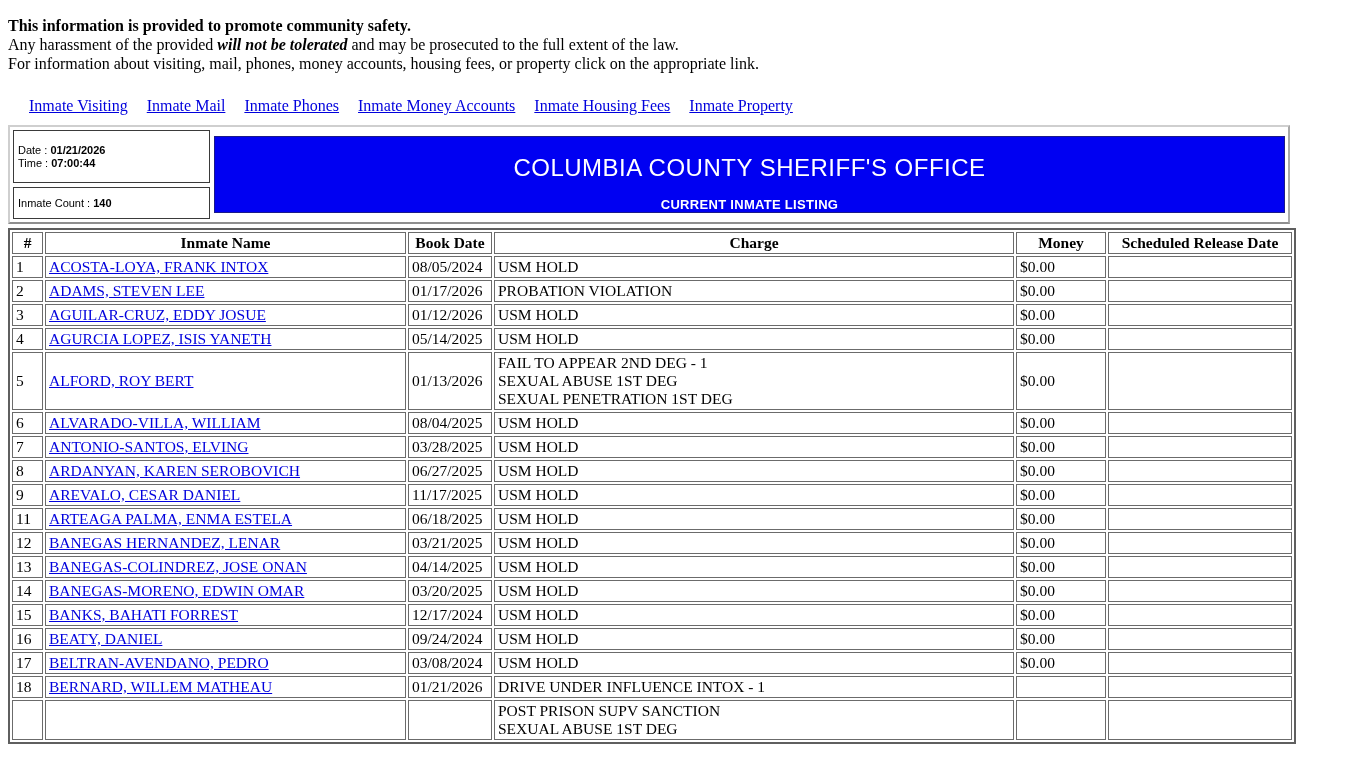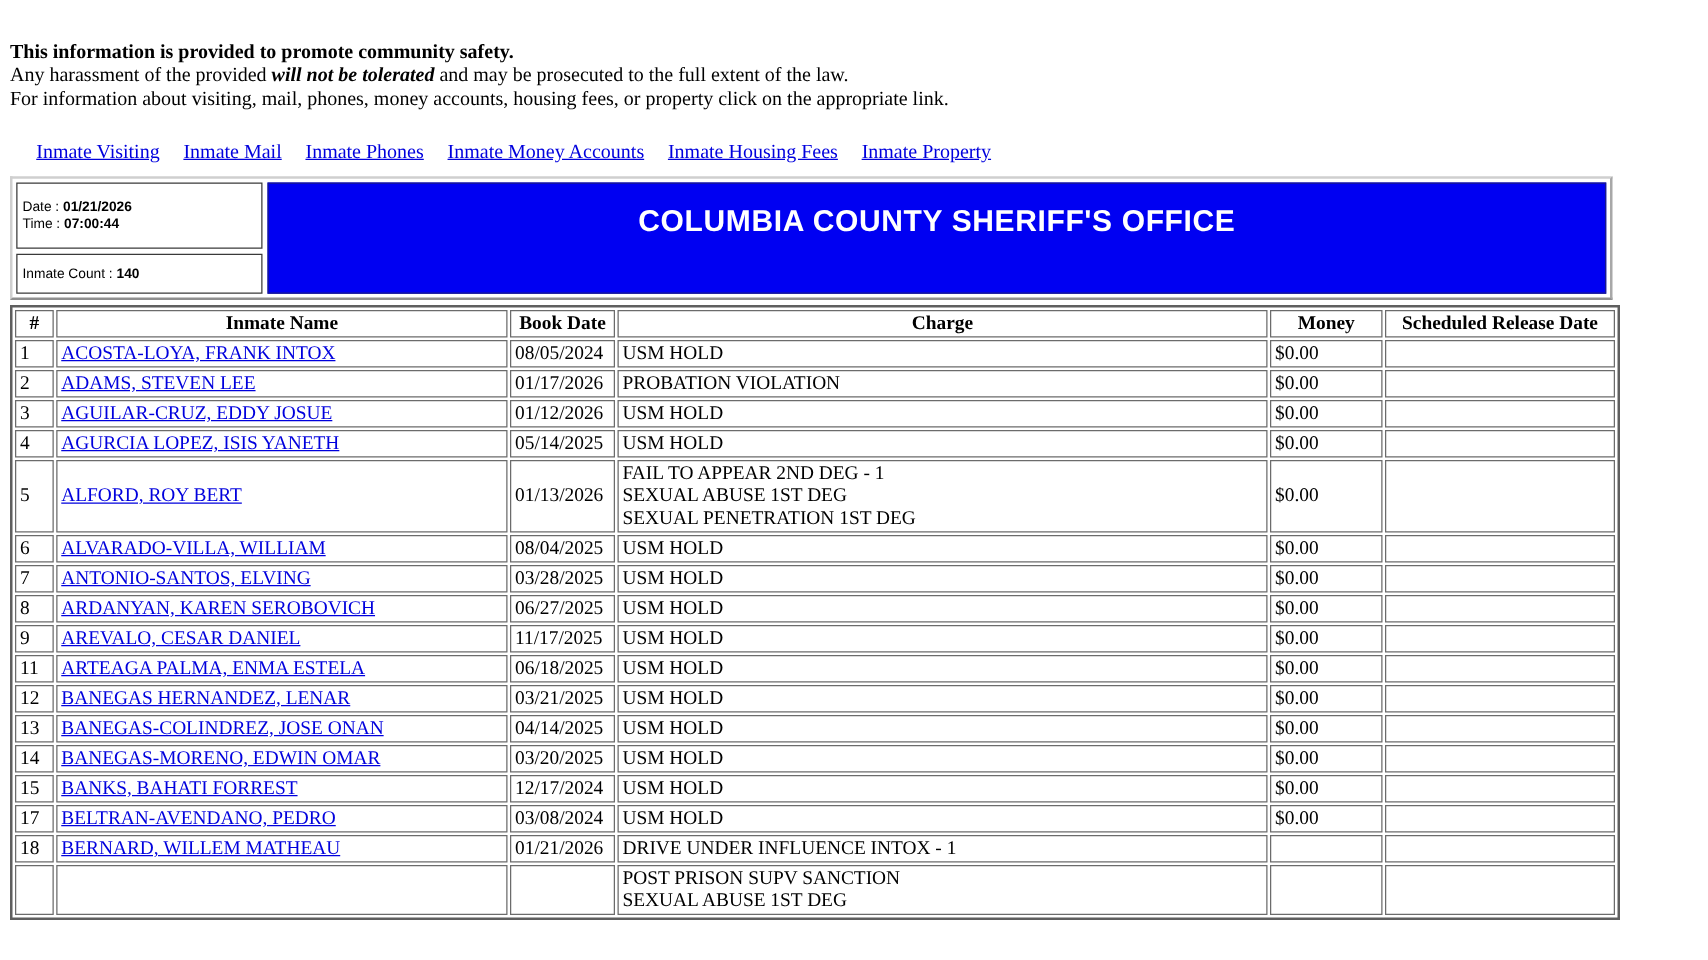--- a/index.html
+++ b/index.html
@@ -4,49 +4,49 @@
 <style>
   * { margin:0; padding:0; box-sizing:content-box; }
   html,body { background:#fff; }
   body {
     width:1366px; height:768px; overflow:hidden;
     font-family:"Liberation Serif", serif; color:#000;
   }
   .page { padding:8px; }
 
   
-  .intro-p1 { margin-top:24px; font-size:16px; line-height:19px; }
+  .intro-p1 { margin-top:8px; font-size:16px; line-height:19px; }
   .intro-bold { font-weight:bold; }
   .intro-italic { font-style:italic;font-weight:bold; }
   .intro-p2 { font-size:16px; line-height:19px; }
 
   
   .nav { margin:24px 0 0 21px; font-size:16px; }
   .nav a { color:var(--link,#0000dd); text-decoration:underline; margin-right:15px; }
 
   
   .hdr {
     margin-top:10px; width:1272px;
     border:2px solid #cfcfcf; border-bottom-color:#8f8f8f; border-right-color:#a8a8a8;
-    padding:3px; display:flex; gap:4px; background:#fff;
+    padding:3px; display:flex; gap:4px; background:#fff;align-items:center;
   }
   .hdr-left { width:197px; display:flex; flex-direction:column; gap:4px; }
   .info-box {
     border:1px solid #3a3a3a; background:#fff;
     font-family:"Liberation Sans", sans-serif; font-size:11px; line-height:13px;
     padding-left:4px; display:flex; flex-direction:column; justify-content:center;
   }
   .info-box.top { height:51px; }
   .info-box.bottom { height:30px; }
   .info-val { font-weight:bold; }
   .hdr-banner {
     flex:1; border:1px solid #1a1a8a; color:#fff; text-align:center;
     font-family:"Liberation Sans", sans-serif;
   }
-  .banner-title { font-size:24px; font-weight:bold; margin-top:17px; letter-spacing:0.5px; }
+  .banner-title { font-size:24px; font-weight:normal; margin-top:17px; letter-spacing:0.5px; }
   .banner-subtitle { font-size:13px; font-weight:bold; margin-top:15px; letter-spacing:0.3px; }
 
   
   table.main {
     margin-top:4px; width:1282px; table-layout:fixed;
     border-collapse:separate; border-spacing:2px;
     border:2px solid #5f5f5f; background:#fff;
   }
   table.main th, table.main td {
     box-sizing:border-box; border:1px solid #6b6b6b;
@@ -86,20 +86,21 @@
       <div class="info-box top">
         <div><span>Date : </span><span class="info-val">01/21/2026</span></div>
         <div><span>Time : </span><span class="info-val">07:00:44</span></div>
       </div>
       <div class="info-box bottom">
         <div><span>Inmate Count : </span><span class="info-val">140</span></div>
       </div>
     </div>
     <div class="hdr-banner" style="background: rgb(0, 0, 242);">
       <div class="banner-title">COLUMBIA COUNTY SHERIFF'S OFFICE</div>
+      <div class="banner-subtitle">CURRENT INMATE LISTING</div>
     </div>
   </div>
 
   <table class="main">
     <colgroup>
       <col style="width:31px">
         <col style="width:361px">
         <col style="width:84px">
       <col style="width:520px">
         <col style="width:90px">
@@ -266,20 +267,30 @@
     <td>15</td>
     <td><a href="#" class="name-link">BANKS, BAHATI FORREST</a></td>
     <td>12/17/2024</td>
     <td class="col-charge">
             <div>USM HOLD</div>
           </td>
     <td>$0.00</td>
     <td></td>
   </tr>
 
+  <tr>
+    <td>16</td>
+    <td><a href="#" class="name-link">BEATY, DANIEL</a></td>
+    <td>09/24/2024</td>
+    <td class="col-charge">
+            <div>USM HOLD</div>
+          </td>
+    <td>$0.00</td>
+    <td></td>
+  </tr>
 
   <tr>
     <td>17</td>
     <td><a href="#" class="name-link">BELTRAN-AVENDANO, PEDRO</a></td>
     <td>03/08/2024</td>
     <td class="col-charge">
             <div>USM HOLD</div>
           </td>
     <td>$0.00</td>
     <td></td>

